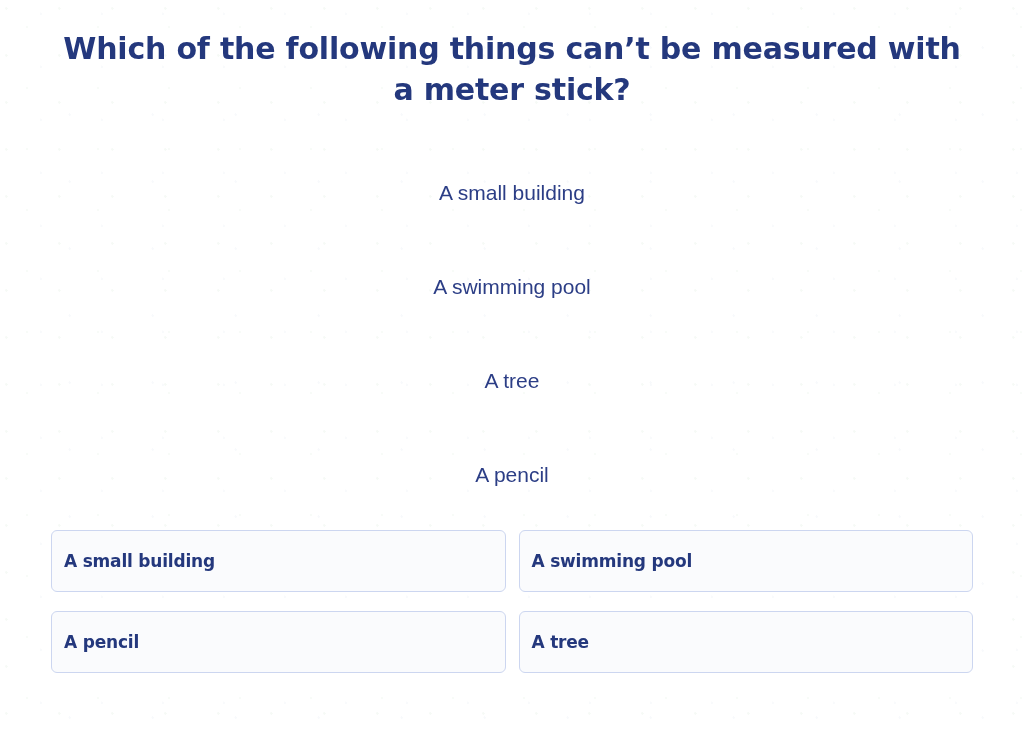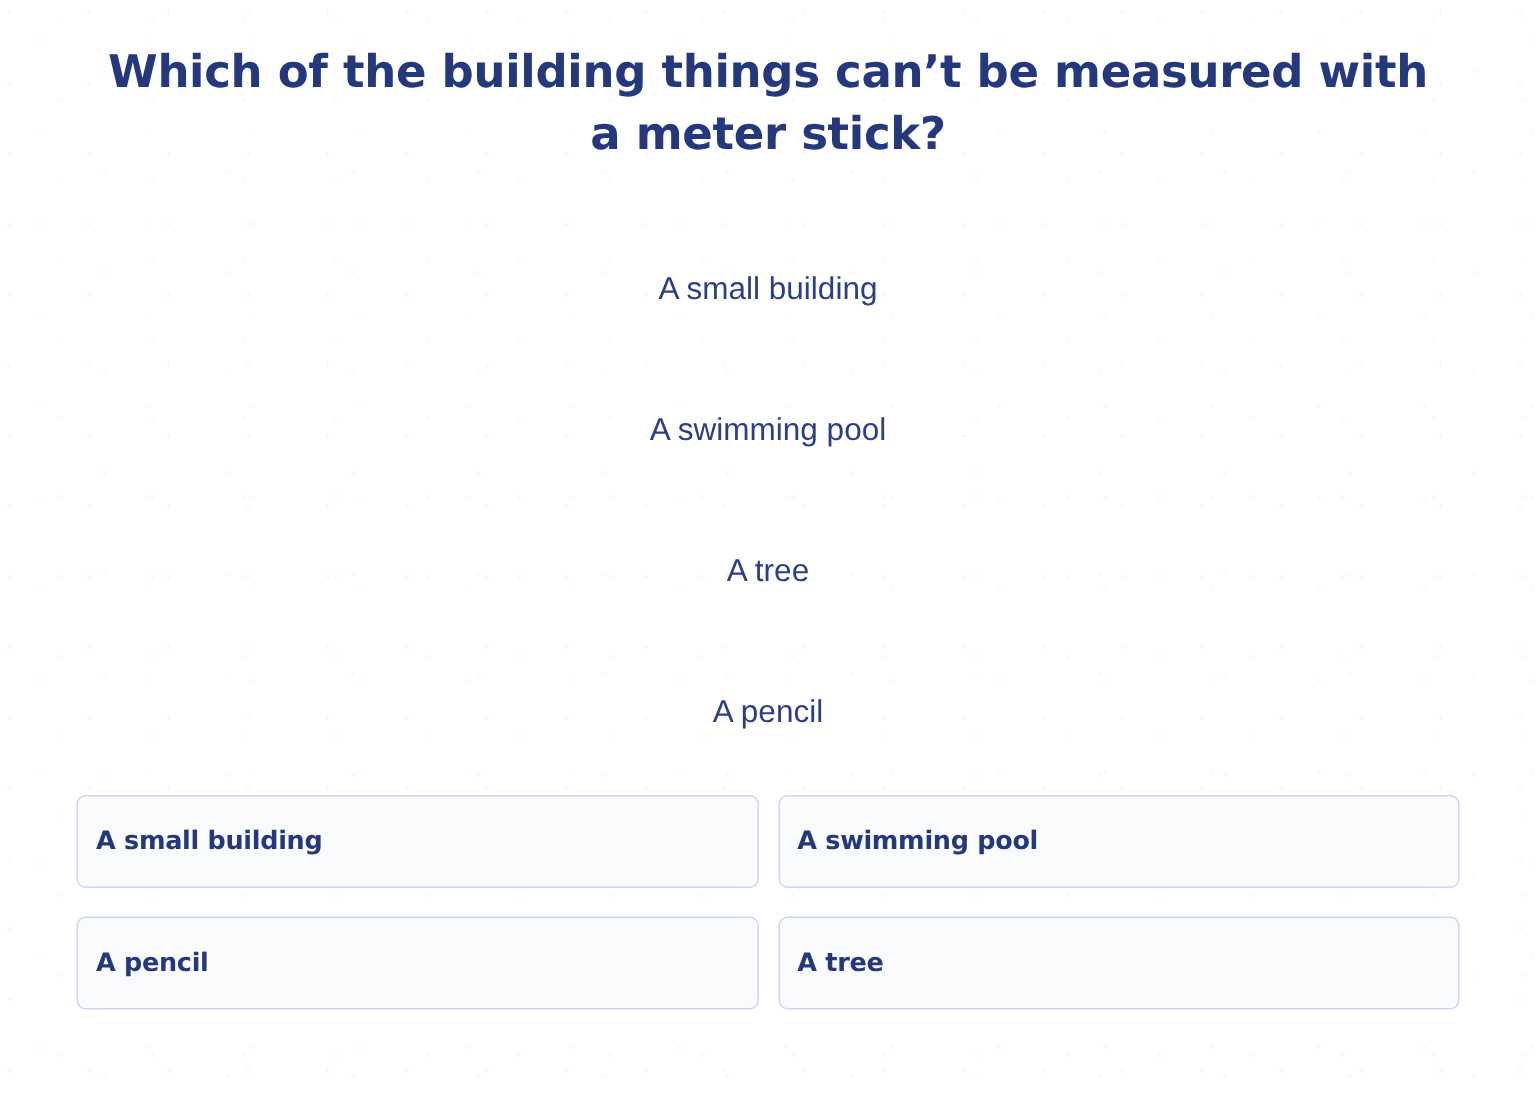--- a/index.html
+++ b/index.html
@@ -98,21 +98,21 @@
     color: #24387d;
   }
 </style>
 </head>
 <body>
 
 <div class="page-noise"></div>
 
 <div class="page">
 
-  <h1 class="question-title">Which of the building things can’t be measured with a meter stick?</h1>
+  <h1 class="question-title">Which of the following things can’t be measured with a meter stick?</h1>
 
   <ul class="option-list">
     <li class="option-list-item">A small building</li>
     <li class="option-list-item">A swimming pool</li>
     <li class="option-list-item">A tree</li>
     <li class="option-list-item">A pencil</li>
   </ul>
 
   <div class="answer-grid">
 

